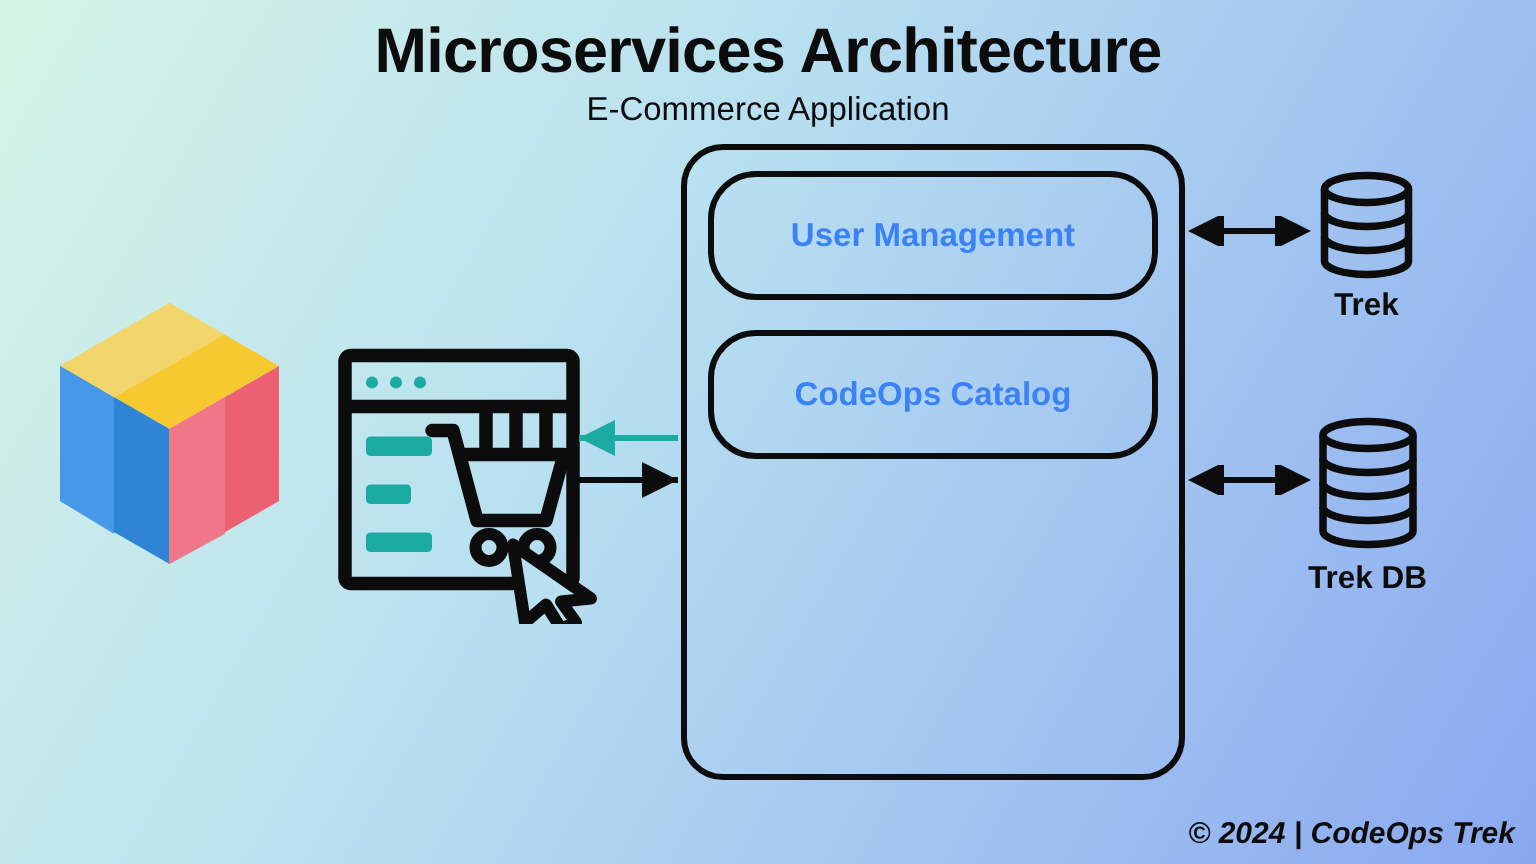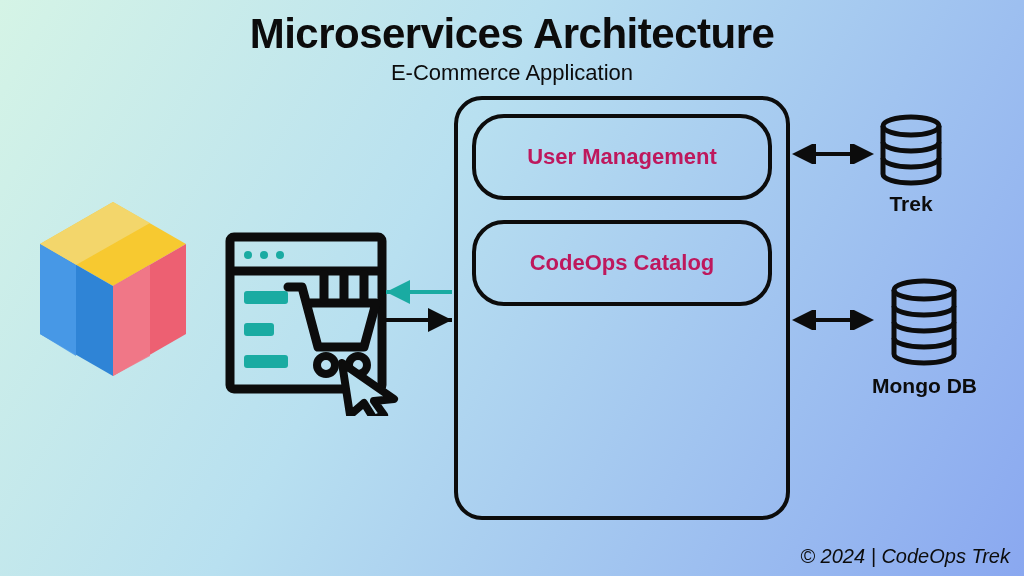--- a/index.html
+++ b/index.html
@@ -56,21 +56,21 @@
     }
     .service-pill {
       border: 4px solid #0c0c0c;
       border-radius: 32px;
       height: 86px;
       display: flex;
       align-items: center;
       justify-content: center;
       font-size: 22px;
       font-weight: 800;
-      color: #be185d;
+      color: #3b82f6;
       text-align: right;
     }
     .db {
       position: absolute;
       display: flex;
       flex-direction: column;
       align-items: center;
       gap: 4px;
     }
     .db-mysql { left: 876px; top: 28px; }
@@ -78,21 +78,21 @@
     .db-label {
       font-size: 21px;
       font-weight: 800;
       color: #0c0c0c;
     }
     .footer {
       position: absolute;
       bottom: 8px;
       right: 14px;
       font-size: 20px;
-      font-weight: 400;
+      font-weight: 700;
       font-style: italic;
       color: #0c0c0c;
     }
     .arrow {
       position: absolute;
     }
   </style>
 </head>
 <body>
 
@@ -187,18 +187,18 @@
   <div class="db db-mongo">
     <svg width="76" height="92" viewBox="0 0 76 92">
       <g fill="none" stroke="#0c0c0c" stroke-width="5">
         <ellipse cx="38" cy="12" rx="30" ry="9"></ellipse>
         <path d="M8 12 V28 A30 9 0 0 0 68 28 V12"></path>
         <path d="M8 28 V44 A30 9 0 0 0 68 44 V28"></path>
         <path d="M8 44 V60 A30 9 0 0 0 68 60 V44"></path>
         <path d="M8 60 V76 A30 9 0 0 0 68 76 V60"></path>
       </g>
     </svg>
-    <div class="db-label">Mongo DB</div>
+    <div class="db-label">Trek DB</div>
   </div>
 
 </div>
 
 <div class="footer">© 2024 | CodeOps Trek</div>
 
 </body></html>

